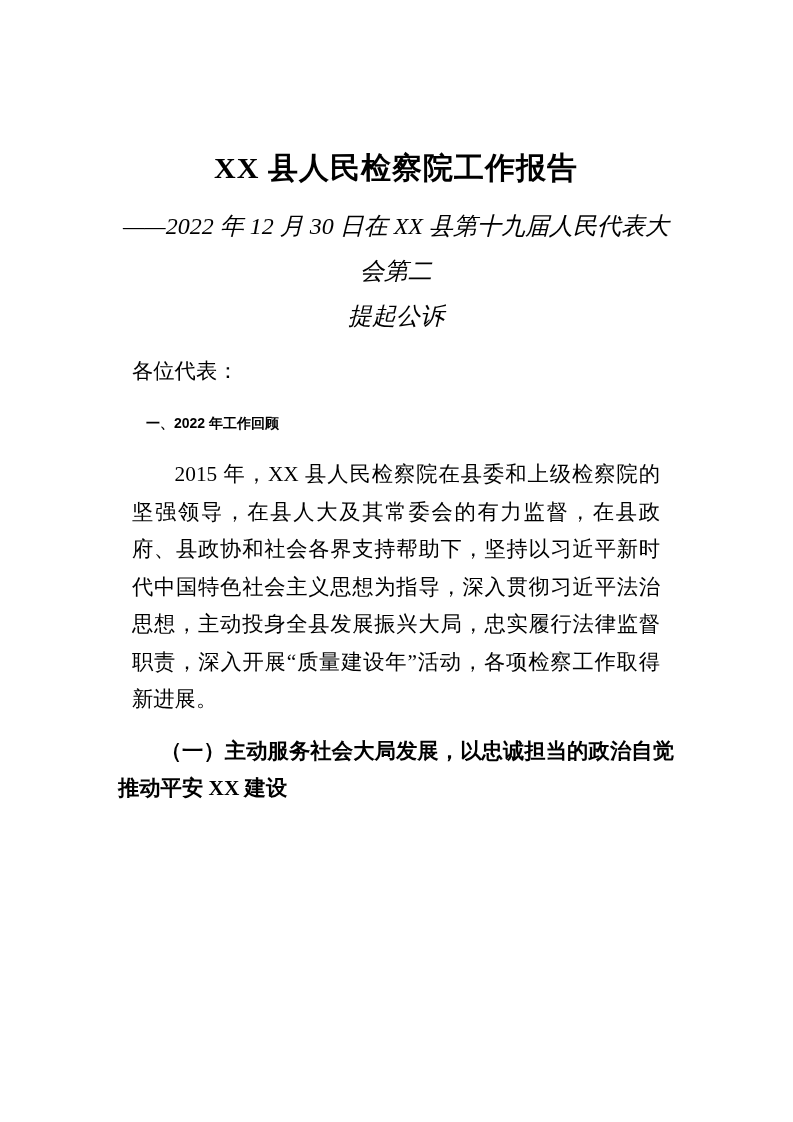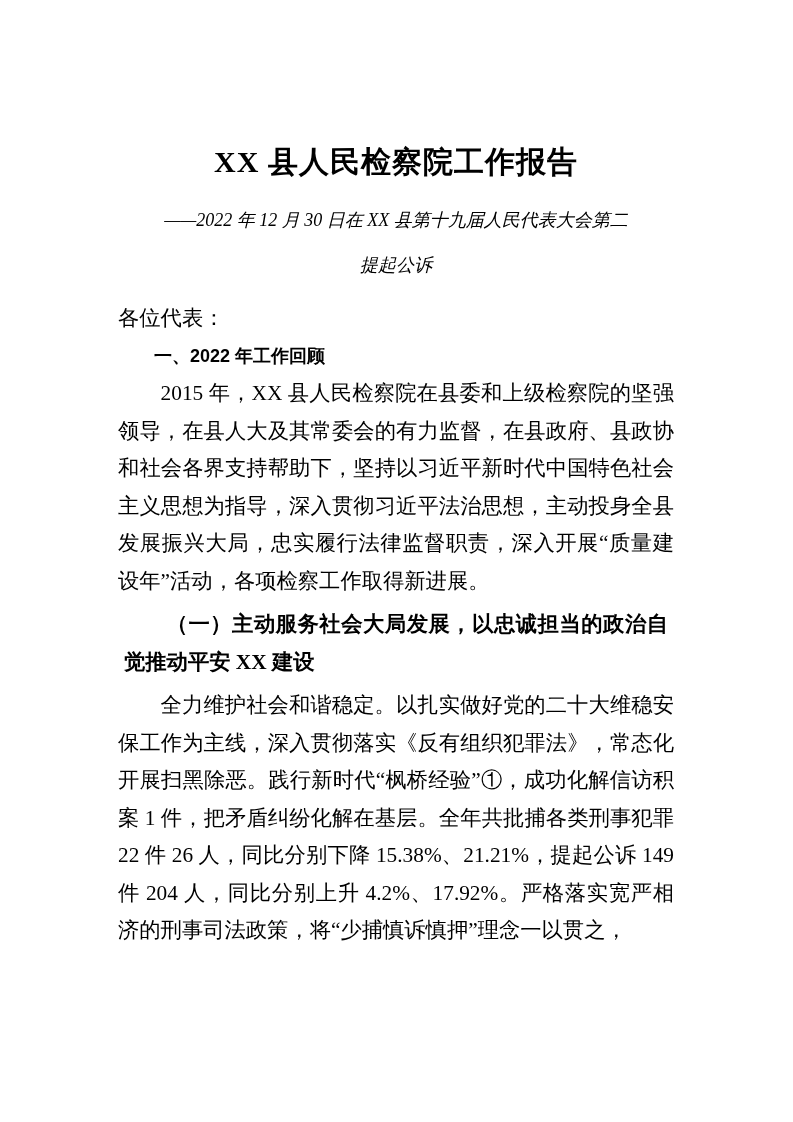--- a/index.html
+++ b/index.html
@@ -12,64 +12,64 @@
     width: 793px;
     height: 1122px;
     background: #ffffff;
     overflow: hidden;
     color: #000000;
     font-family: "Liberation Serif", "DejaVu Serif", serif;
   }
   .content {
     position: absolute;
     left: 118px;
-    top: 7px;
+    top: 13px;
     width: 556px;
   }
   .doc-title {
     margin-top: 135px;
     font-size: 30px;
     line-height: 40px;
     font-weight: bold;
     text-align: center;
     font-family: "Liberation Serif", "DejaVu Serif", serif;
     letter-spacing: 1px;
     white-space: nowrap;
   }
   .doc-subtitle {
     margin-top: 16px;
-    font-size: 18px;
+    font-size: 24px;
     line-height: 45px;
     text-align: center;
     font-style: italic; 
     font-family: "Liberation Serif", "DejaVu Serif", serif;
   }
   .body-text {
     margin-top: 12px;
     font-size: 21.3px;
     line-height: 37.5px;
     text-align: justify;
   }
   .para {
-    margin: 0;
+    margin: 14px;
     text-indent: 2em;
   }
   .para.no-indent {
     text-indent: 0;
   }
   .h-level1 {
     margin: 0;
     text-indent: 2em;
     font-weight: bold;
     font-family: "Liberation Sans", "DejaVu Sans", sans-serif; 
-    font-size: 18px;
+    font-size: 14px;
     line-height: 37.5px;
   }
   .h-level2 {
-    margin: 6px;
+    margin: 0;
     text-indent: 2em;
     font-weight: bold;
     font-family: "Liberation Serif", "DejaVu Serif", serif; 
     font-size: 21.3px;
     line-height: 37.5px;
   }
 </style>
 </head>
 <body>
 
@@ -87,17 +87,16 @@
 
       <p class="para no-indent">各位代表：</p>
 
 
       <p class="h-level1">一、2022 年工作回顾</p>
 
       <p class="para">2015 年，XX 县人民检察院在县委和上级检察院的坚强领导，在县人大及其常委会的有力监督，在县政府、县政协和社会各界支持帮助下，坚持以习近平新时代中国特色社会主义思想为指导，深入贯彻习近平法治思想，主动投身全县发展振兴大局，忠实履行法律监督职责，深入开展“质量建设年”活动，各项检察工作取得新进展。</p>
 
       <p class="h-level2">（一）主动服务社会大局发展，以忠诚担当的政治自觉推动平安 XX 建设</p>
 
-      <p class="para">全力维护社会和谐稳定。以扎实做好党的二十大维稳安保工作为主线，深入贯彻落实《反有组织犯罪法》，常态化开展扫黑除恶。践行新时代“枫桥经验”①，成功化解信访积案 1 件，把矛盾纠纷化解在基层。全年共批捕各类刑事犯罪 22 件 26 人，同比分别下降 15.38%、21.21%，提起公诉 149 件 204 人，同比分别上升 4.2%、17.92%。严格落实宽严相济的刑事司法政策，将“少捕慎诉慎押”理念一以贯之，</p>
 
     </div>
   </div>
 </div>
 
 </body></html>

